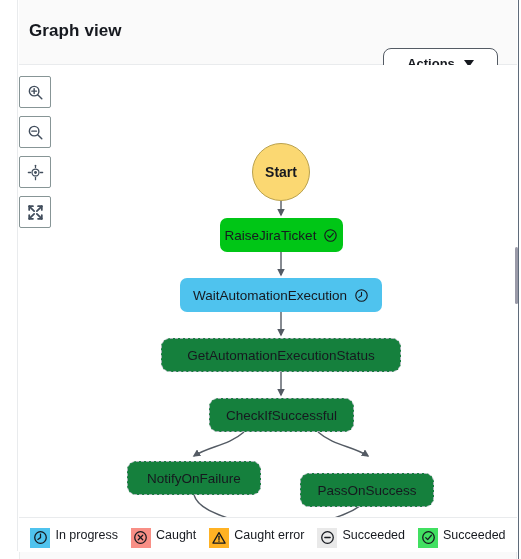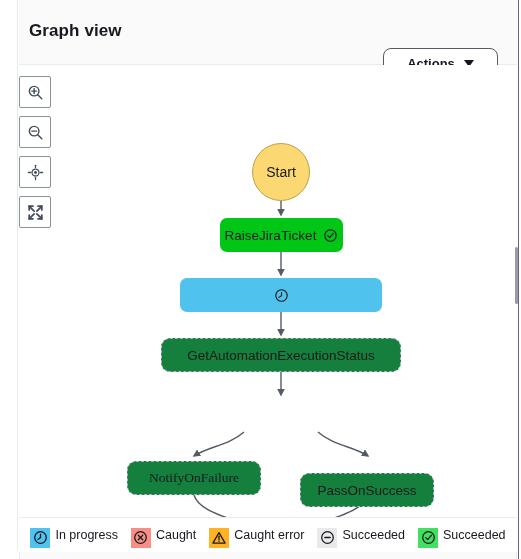--- a/index.html
+++ b/index.html
@@ -146,20 +146,21 @@
     font-size: 13.5px;
     color: #16191f;
     white-space: nowrap;
     cursor: pointer;
   }
   .node-terminal {
     background: #fbd872;
     border: 1px solid #b9a14e;
     border-radius: 50%;
     font-size: 14px;
+    font-weight: bold;
   }
   .node-solid {
     border-radius: 7px;
     border: 1px solid transparent;
     padding: 0 0;
     gap: 7px;
   }
   .node-success { background: #00c616; }
   .node-inprogress { background: #4fc3ee; }
   .node-dashed {
@@ -345,34 +346,38 @@
         <span>RaiseJiraTicket</span>
         <span class="node-badge">
           <svg width="15" height="15" viewBox="0 0 20 20" fill="none" stroke="#16191f" stroke-width="1.5" stroke-linecap="round" stroke-linejoin="round">
             <circle cx="10" cy="10" r="7.6"></circle>
             <path d="M6.3 10.2 L8.9 12.7 L13.8 7.1"></path>
           </svg>
         </span>
       </div>
 
       <div class="node node-solid node-inprogress" style="left:161px; top:213px; width:202px; height:34px;">
+        <span>WaitAutomationExecution</span>
         <span class="node-badge">
           <svg width="15" height="15" viewBox="0 0 20 20" fill="none" stroke="#16191f" stroke-width="1.5" stroke-linecap="round">
             <circle cx="10" cy="10" r="7.6"></circle>
             <path d="M10 5.6 L10 10.2 L6.6 12.5"></path>
           </svg>
         </span>
       </div>
 
       <div class="node node-dashed" style="left:142px; top:273px; width:240px; height:34px;">
         <span>GetAutomationExecutionStatus</span>
       </div>
 
-
-      <div class="node node-dashed" style="left:108px; top:396px; width:134px; height:34px;font-family:Liberation Serif, serif;">
+      <div class="node node-dashed" style="left:190px; top:333px; width:145px; height:34px;">
+        <span>CheckIfSuccessful</span>
+      </div>
+
+      <div class="node node-dashed" style="left:108px; top:396px; width:134px; height:34px;">
         <span>NotifyOnFailure</span>
       </div>
 
       <div class="node node-dashed" style="left:281px; top:408px; width:134px; height:34px;">
         <span>PassOnSuccess</span>
       </div>
 
     </div>
 
     <div class="legend-bar">

